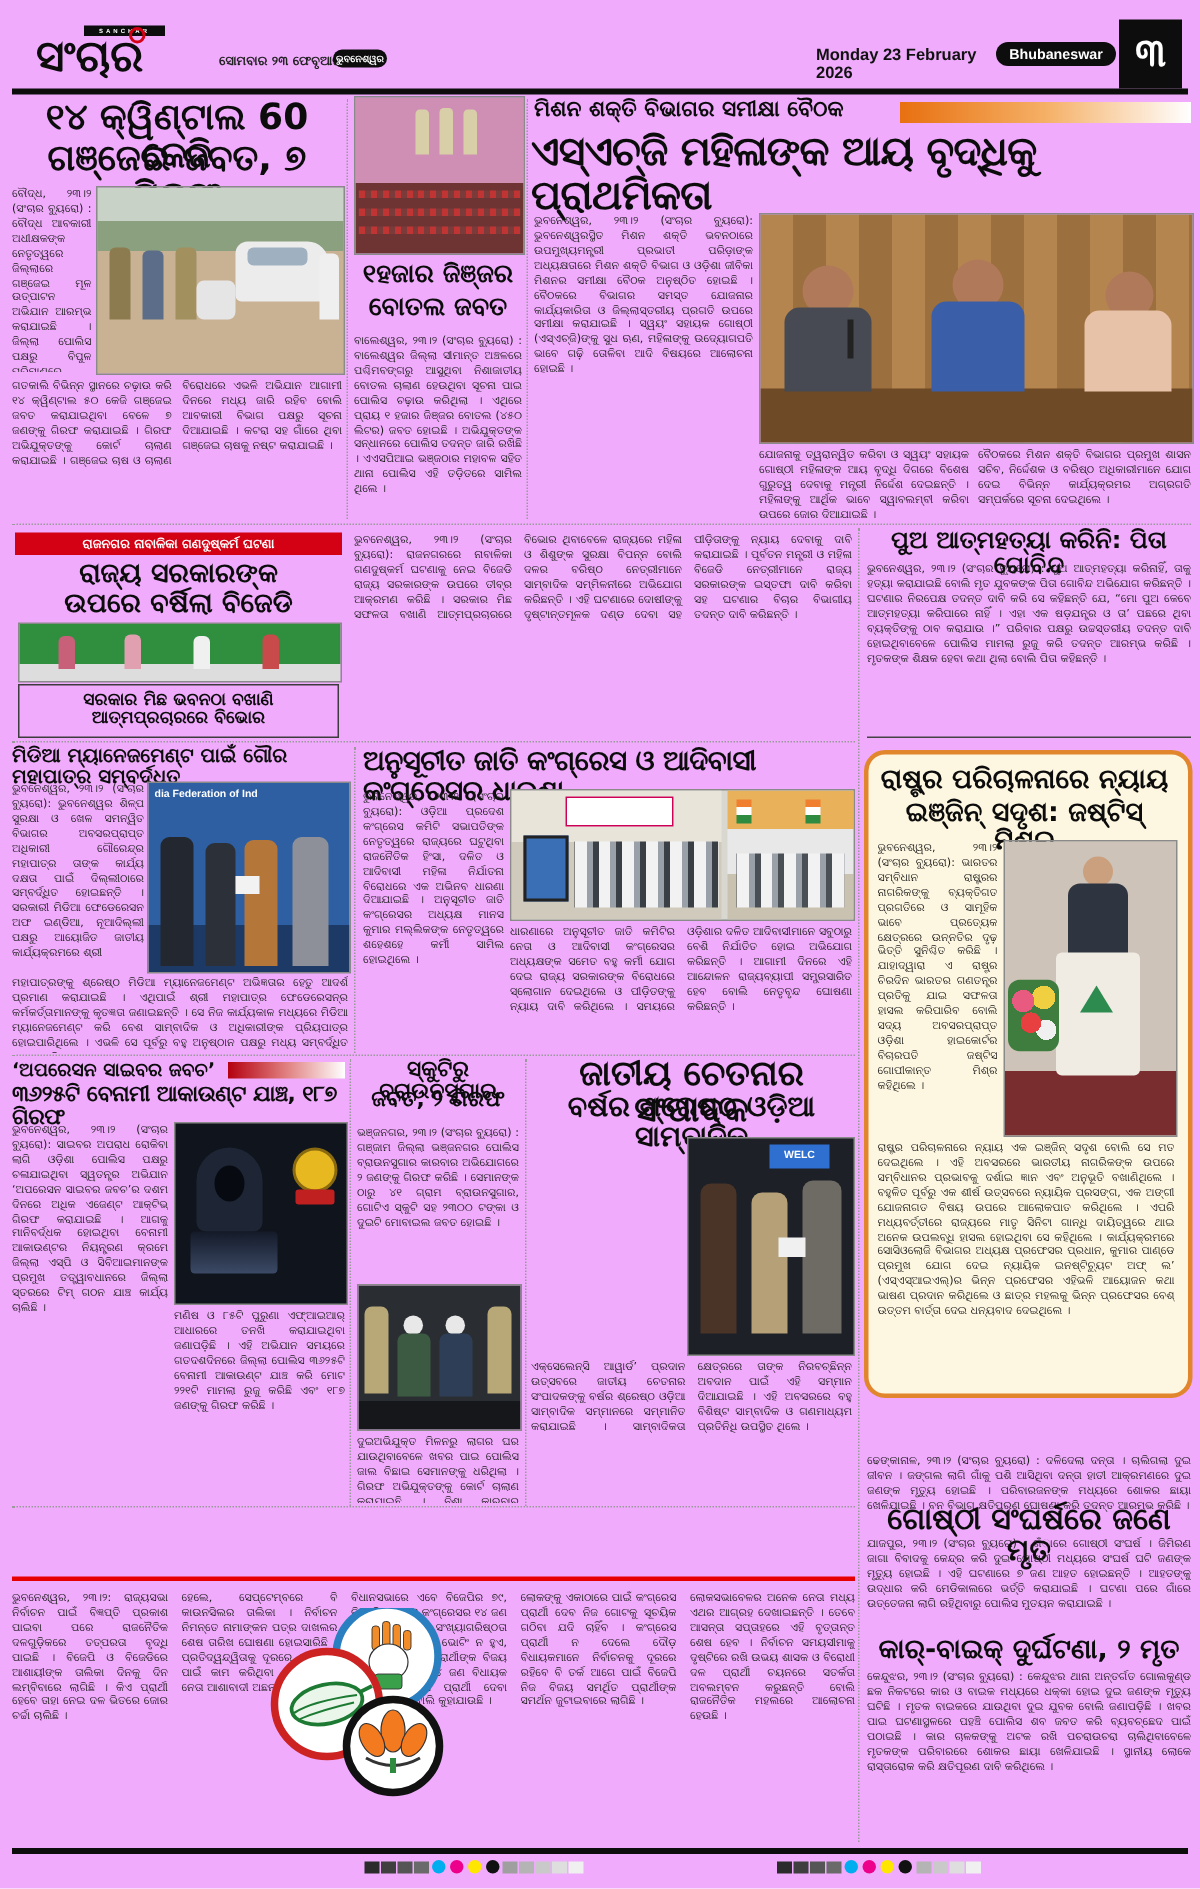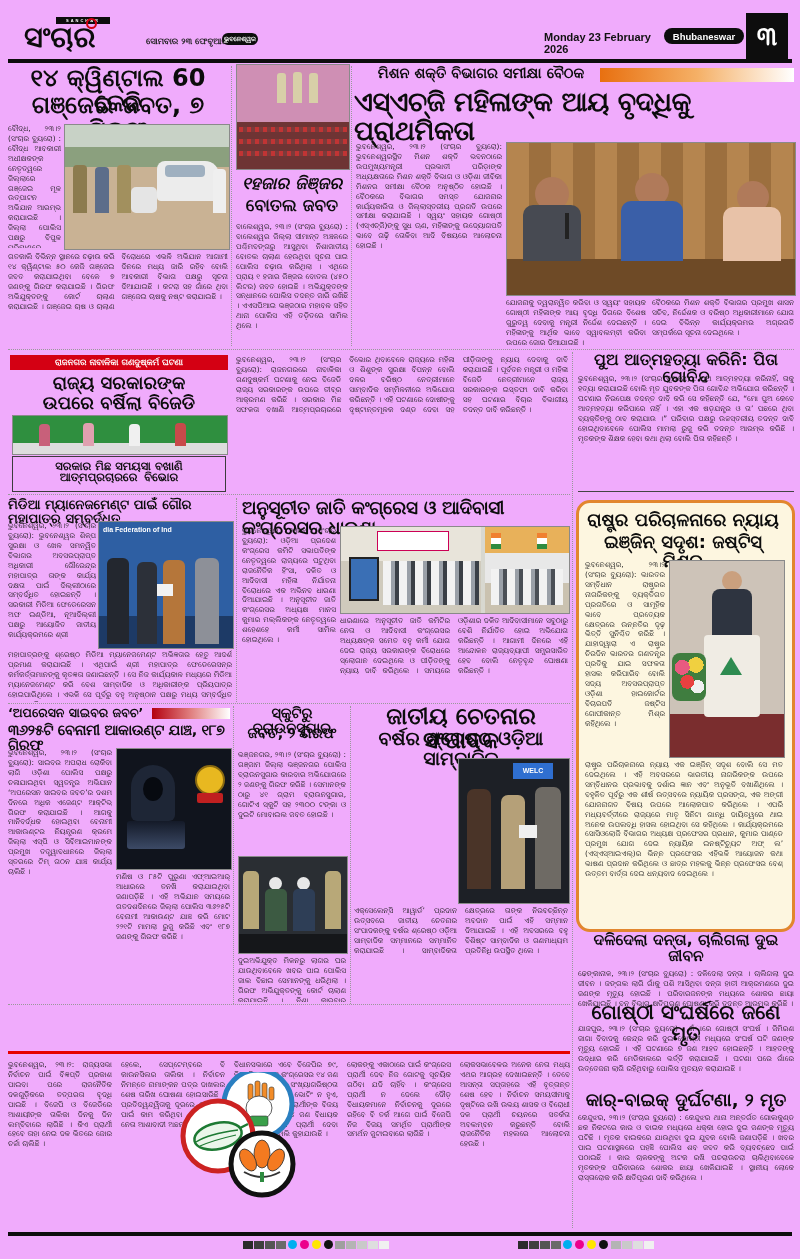--- a/index.html
+++ b/index.html
@@ -61,27 +61,27 @@
   <div class="abs vdiv" style="left:231px;top:66px;height:280px;"></div>
 
   <div class="abs photo" style="left:236px;top:64px;width:112px;height:104px;background:linear-gradient(to bottom,#cf8fb4 0 55%,#6e3434 55% 100%);">
     <div class="abs" style="left:40px;top:8px;width:9px;height:30px;background:#d8cfa8;border-radius:3px 3px 0 0;"></div>
     <div class="abs" style="left:56px;top:7px;width:9px;height:31px;background:#d8cfa8;border-radius:3px 3px 0 0;"></div>
     <div class="abs" style="left:72px;top:8px;width:9px;height:30px;background:#d8cfa8;border-radius:3px 3px 0 0;"></div>
     <div class="abs" style="left:2px;top:62px;width:108px;height:5px;background:repeating-linear-gradient(90deg,#c03434 0 4px,#7a3b3b 4px 8px);"></div>
     <div class="abs" style="left:2px;top:74px;width:108px;height:5px;background:repeating-linear-gradient(90deg,#c03434 0 4px,#7a3b3b 4px 8px);"></div>
     <div class="abs" style="left:2px;top:86px;width:108px;height:5px;background:repeating-linear-gradient(90deg,#c03434 0 4px,#7a3b3b 4px 8px);"></div>
   </div>
-  <div class="abs hl ctr" style="left:236px;top:174px;width:112px;font-size:17px;font-style:italic;">୧ହଜାର ଜିଞ୍ଜର</div>
+  <div class="abs hl ctr" style="left:236px;top:174px;width:112px;font-size:17px;">୧ହଜାର ଜିଞ୍ଜର</div>
   <div class="abs hl ctr" style="left:236px;top:196px;width:112px;font-size:17px;">ବୋତଲ ଜବତ</div>
   <div class="abs bt" style="left:236px;top:222px;width:112px;height:124px;">ବାଲେଶ୍ୱର, ୨୩।୨ (ସଂଚାର ବ୍ୟୁରୋ) : ବାଲେଶ୍ୱର ଜିଲ୍ଲା ସୀମାନ୍ତ ଅଞ୍ଚଳରେ ପଶ୍ଚିମବଙ୍ଗରୁ ଆସୁଥିବା ନିଶାଜାତୀୟ ବୋତଲ ଚାଲାଣ ହେଉଥିବା ସୂଚନା ପାଇ ପୋଲିସ ଚଢ଼ାଉ କରିଥିଲା । ଏଥିରେ ପ୍ରାୟ ୧ ହଜାର ଜିଞ୍ଜର ବୋତଲ (୪୫୦ ଲିଟର) ଜବତ ହୋଇଛି । ଅଭିଯୁକ୍ତଙ୍କ ସନ୍ଧାନରେ ପୋଲିସ ତଦନ୍ତ ଜାରି ରଖିଛି । ଏଏସପିଆଇ ଭଞ୍ଜଠାର ମହାବଳ ସହିତ ଥାନା ପୋଲିସ ଏହି ତଡ଼ିତରେ ସାମିଲ ଥିଲେ ।</div>
 
   <div class="abs vdiv" style="left:351px;top:66px;height:280px;"></div>
 
-  <div class="abs hl" style="left:356px;top:66px;width:250px;font-size:14.5px;text-align:center;">ମିଶନ ଶକ୍ତି ବିଭାଗର ସମୀକ୍ଷା ବୈଠକ</div>
+  <div class="abs hl" style="left:356px;top:66px;width:250px;font-size:14.5px;">ମିଶନ ଶକ୍ତି ବିଭାଗର ସମୀକ୍ଷା ବୈଠକ</div>
   <div class="abs kickorange" style="left:600px;top:68px;width:194px;height:14px;"></div>
   <div class="abs hl" style="left:354px;top:88px;width:442px;font-size:27px;letter-spacing:-0.5px;">ଏସ୍‌ଏଚ୍‌ଜି ମହିଳାଙ୍କ ଆୟ ବୃଦ୍ଧିକୁ ପ୍ରାଥମିକତା</div>
   <div class="abs bt" style="left:356px;top:142px;width:146px;height:204px;">ଭୁବନେଶ୍ୱର, ୨୩।୨ (ସଂଚାର ବ୍ୟୁରୋ): ଭୁବନେଶ୍ୱରସ୍ଥିତ ମିଶନ ଶକ୍ତି ଭବନଠାରେ ଉପମୁଖ୍ୟମନ୍ତ୍ରୀ ପ୍ରଭାତୀ ପରିଡ଼ାଙ୍କ ଅଧ୍ୟକ୍ଷତାରେ ମିଶନ ଶକ୍ତି ବିଭାଗ ଓ ଓଡ଼ିଶା ଜୀବିକା ମିଶନର ସମୀକ୍ଷା ବୈଠକ ଅନୁଷ୍ଠିତ ହୋଇଛି । ବୈଠକରେ ବିଭାଗର ସମସ୍ତ ଯୋଜନାର କାର୍ଯ୍ୟକାରିତା ଓ ଜିଲ୍ଲାସ୍ତରୀୟ ପ୍ରଗତି ଉପରେ ସମୀକ୍ଷା କରାଯାଇଛି । ସ୍ୱୟଂ ସହାୟକ ଗୋଷ୍ଠୀ (ଏସ୍‌ଏଚ୍‌ଜି)ଙ୍କୁ ସୁଧ ଋଣ, ମହିଳାଙ୍କୁ ଉଦ୍ୟୋଗପତି ଭାବେ ଗଢ଼ି ତୋଳିବା ଆଦି ବିଷୟରେ ଆଲୋଚନା ହୋଇଛି ।</div>
   <div class="abs photo" style="left:506px;top:142px;width:288px;height:152px;background:repeating-linear-gradient(90deg,#b5854f 0 22px,#9c6f3e 22px 44px);">
     <div class="abs" style="left:0;top:116px;width:288px;height:36px;background:#6e4a26;"></div>
     <div class="abs" style="left:28px;top:34px;width:34px;height:34px;background:#b07a5a;border-radius:50%;"></div>
     <div class="abs" style="left:16px;top:62px;width:58px;height:56px;background:#474a52;border-radius:10px 10px 0 0;"></div>
     <div class="abs" style="left:128px;top:30px;width:34px;height:34px;background:#b07a5a;border-radius:50%;"></div>
     <div class="abs" style="left:114px;top:58px;width:62px;height:60px;background:#3a5fa8;border-radius:10px 10px 0 0;"></div>
     <div class="abs" style="left:230px;top:38px;width:32px;height:32px;background:#b07a5a;border-radius:50%;"></div>
@@ -98,22 +98,22 @@
     </div>
   <div class="abs hl ctr" style="left:10px;top:393px;width:218px;font-size:18px;">ଉପରେ ବର୍ଷିଲା ବିଜେଡି</div>
   <div class="abs hl ctr" style="left:10px;top:373px;width:218px;font-size:18px;">ରାଜ୍ୟ ସରକାରଙ୍କ</div>
   <div class="abs photo" style="left:12px;top:415px;width:214px;height:38px;background:linear-gradient(to bottom,#2f8f3f 0 70%,#ddd 70% 100%);">
     <div class="abs" style="left:26px;top:8px;width:11px;height:22px;background:#c8607a;border-radius:4px 4px 0 0;"></div>
     <div class="abs" style="left:70px;top:7px;width:11px;height:23px;background:#e0a0b0;border-radius:4px 4px 0 0;"></div>
     <div class="abs" style="left:116px;top:8px;width:11px;height:22px;background:#f0f0f0;border-radius:4px 4px 0 0;"></div>
     <div class="abs" style="left:162px;top:7px;width:11px;height:23px;background:#c84a4a;border-radius:4px 4px 0 0;"></div>
   </div>
   <div class="abs boxed" style="left:12px;top:456px;width:212px;height:34px;">
-    <div class="hl ctr" style="font-size:11.5px;margin-top:3px;">ସରକାର ମିଛ ସମୟସା ବଖାଣି</div>
-    <div class="hl ctr" style="font-size:11.5px;font-family:Liberation Mono, monospace;">ଆତ୍ମପ୍ରଚାରରେ ବିଭୋର</div>
+    <div class="hl ctr" style="font-size:11.5px;margin-top:3px;">ସରକାର ମିଛ ଭବନଠା ବଖାଣି</div>
+    <div class="hl ctr" style="font-size:11.5px;">ଆତ୍ମପ୍ରଚାରରେ ବିଭୋର</div>
   </div>
   <div class="abs bt" style="left:236px;top:355px;width:332px;height:134px;column-count:3;column-gap:8px;">ଭୁବନେଶ୍ୱର, ୨୩।୨ (ସଂଚାର ବ୍ୟୁରୋ): ରାଜନଗରରେ ନାବାଳିକା ଗଣଦୁଷ୍କର୍ମ ଘଟଣାକୁ ନେଇ ବିଜେଡି ରାଜ୍ୟ ସରକାରଙ୍କ ଉପରେ ତୀବ୍ର ଆକ୍ରମଣ କରିଛି । ସରକାର ମିଛ ସଫଳତା ବଖାଣି ଆତ୍ମପ୍ରଚାରରେ ବିଭୋର ଥିବାବେଳେ ରାଜ୍ୟରେ ମହିଳା ଓ ଶିଶୁଙ୍କ ସୁରକ୍ଷା ବିପନ୍ନ ବୋଲି ଦଳର ବରିଷ୍ଠ ନେତ୍ରୀମାନେ ସାମ୍ବାଦିକ ସମ୍ମିଳନୀରେ ଅଭିଯୋଗ କରିଛନ୍ତି । ଏହି ଘଟଣାରେ ଦୋଷୀଙ୍କୁ ଦୃଷ୍ଟାନ୍ତମୂଳକ ଦଣ୍ଡ ଦେବା ସହ ପୀଡ଼ିତାଙ୍କୁ ନ୍ୟାୟ ଦେବାକୁ ଦାବି କରାଯାଇଛି । ପୂର୍ବତନ ମନ୍ତ୍ରୀ ଓ ମହିଳା ବିଜେଡି ନେତ୍ରୀମାନେ ରାଜ୍ୟ ସରକାରଙ୍କ ଇସ୍ତଫା ଦାବି କରିବା ସହ ଘଟଣାର ବିଚାର ବିଭାଗୀୟ ତଦନ୍ତ ଦାବି କରିଛନ୍ତି ।</div>
 
   <div class="abs vdiv" style="left:572px;top:352px;height:876px;"></div>
 
   <div class="abs hl ctr" style="left:578px;top:352px;width:216px;font-size:16px;">ପୁଅ ଆତ୍ମହତ୍ୟା କରିନି: ପିତା ଗୋବିନ୍ଦ</div>
   <div class="abs bt" style="left:578px;top:374px;width:216px;height:112px;">ଭୁବନେଶ୍ୱର, ୨୩।୨ (ସଂଚାର ବ୍ୟୁରୋ) : ପୁଅ ଆତ୍ମହତ୍ୟା କରିନାହିଁ, ତାକୁ ହତ୍ୟା କରାଯାଇଛି ବୋଲି ମୃତ ଯୁବକଙ୍କ ପିତା ଗୋବିନ୍ଦ ଅଭିଯୋଗ କରିଛନ୍ତି । ଘଟଣାର ନିରପେକ୍ଷ ତଦନ୍ତ ଦାବି କରି ସେ କହିଛନ୍ତି ଯେ, “ମୋ ପୁଅ କେବେ ଆତ୍ମହତ୍ୟା କରିପାରେ ନାହିଁ । ଏହା ଏକ ଷଡ଼ଯନ୍ତ୍ର ଓ ତା’ ପଛରେ ଥିବା ବ୍ୟକ୍ତିଙ୍କୁ ଠାବ କରାଯାଉ ।” ପରିବାର ପକ୍ଷରୁ ଉଚ୍ଚସ୍ତରୀୟ ତଦନ୍ତ ଦାବି ହୋଇଥିବାବେଳେ ପୋଲିସ ମାମଲା ରୁଜୁ କରି ତଦନ୍ତ ଆରମ୍ଭ କରିଛି । ମୃତକଙ୍କ ଶିକ୍ଷକ ହେବା କଥା ଥିଲା ବୋଲି ପିତା କହିଛନ୍ତି ।</div>
   <div class="abs srule" style="left:578px;top:491px;width:216px;"></div>
 
   <div class="abs hdiv" style="left:8px;top:494px;width:562px;"></div>
@@ -195,21 +195,20 @@
   <div class="abs hl ctr" style="left:354px;top:728px;width:214px;font-size:19px;">ବର୍ଷର ଶ୍ରେଷ୍ଠ ଓଡ଼ିଆ ସାମ୍ବାଦିକ</div>
   <div class="abs photo" style="left:458px;top:758px;width:110px;height:144px;background:#1d2026;">
     <div class="abs" style="left:54px;top:4px;width:40px;height:16px;background:#2f6fd0;color:#fff;font-size:7px;font-weight:bold;text-align:center;line-height:16px;"><span>WELC</span></div>
     <div class="abs" style="left:8px;top:30px;width:24px;height:100px;background:#4a3428;border-radius:7px 7px 0 0;"></div>
     <div class="abs" style="left:42px;top:36px;width:24px;height:94px;background:#b5a078;border-radius:7px 7px 0 0;"></div>
     <div class="abs" style="left:76px;top:28px;width:26px;height:102px;background:#6e6a64;border-radius:7px 7px 0 0;"></div>
     <div class="abs" style="left:60px;top:66px;width:18px;height:13px;background:#f0f0f0;"></div>
   </div>
   <div class="abs bt" style="left:354px;top:906px;width:214px;height:96px;column-count:2;column-gap:8px;">ଏକ୍ସେଲେନ୍ସି ଆୱାର୍ଡ’ ପ୍ରଦାନ ଉତ୍ସବରେ ଜାତୀୟ ଚେତନାର ସଂପାଦକଙ୍କୁ ବର୍ଷର ଶ୍ରେଷ୍ଠ ଓଡ଼ିଆ ସାମ୍ବାଦିକ ସମ୍ମାନରେ ସମ୍ମାନିତ କରାଯାଇଛି । ସାମ୍ବାଦିକତା କ୍ଷେତ୍ରରେ ତାଙ୍କ ନିରବଚ୍ଛିନ୍ନ ଅବଦାନ ପାଇଁ ଏହି ସମ୍ମାନ ଦିଆଯାଇଛି । ଏହି ଅବସରରେ ବହୁ ବିଶିଷ୍ଟ ସାମ୍ବାଦିକ ଓ ଗଣମାଧ୍ୟମ ପ୍ରତିନିଧି ଉପସ୍ଥିତ ଥିଲେ ।</div>
 
-  <div class="abs hl ctr" style="left:578px;top:932px;width:216px;font-size:15.5px;">ଦଳିଦେଲା ଦନ୍ତା, ଚାଲିଗଲା ଦୁଇ ଜୀବନ</div>
   <div class="abs bt" style="left:578px;top:969px;width:216px;height:46px;">ଢେଙ୍କାନାଳ, ୨୩।୨ (ସଂଚାର ବ୍ୟୁରୋ) : ଦଳିଦେଲା ଦନ୍ତା । ଚାଲିଗଲା ଦୁଇ ଜୀବନ । ଜଙ୍ଗଲ ଲାଗି ଗାଁକୁ ପଶି ଆସିଥିବା ଦନ୍ତା ହାତୀ ଆକ୍ରମଣରେ ଦୁଇ ଜଣଙ୍କ ମୃତ୍ୟୁ ହୋଇଛି । ପରିବାରଜନଙ୍କ ମଧ୍ୟରେ ଶୋକର ଛାୟା ଖେଳିଯାଇଛି । ବନ ବିଭାଗ କ୍ଷତିପୂରଣ ଘୋଷଣା କରି ତଦନ୍ତ ଆରମ୍ଭ କରିଛି ।</div>
   <div class="abs hl ctr" style="left:578px;top:1002px;width:216px;font-size:20px;">ଗୋଷ୍ଠୀ ସଂଘର୍ଷରେ ଜଣେ ମୃତ</div>
   <div class="abs bt" style="left:578px;top:1024px;width:216px;height:62px;">ଯାଜପୁର, ୨୩।୨ (ସଂଚାର ବ୍ୟୁରୋ) : ଗଁାରେ ଗୋଷ୍ଠୀ ସଂଘର୍ଷ । ଜିମିରଣ ଜାଗା ବିବାଦକୁ କେନ୍ଦ୍ର କରି ଦୁଇ ଗୋଷ୍ଠୀ ମଧ୍ୟରେ ସଂଘର୍ଷ ଘଟି ଜଣଙ୍କ ମୃତ୍ୟୁ ହୋଇଛି । ଏହି ଘଟଣାରେ ୭ ଜଣ ଆହତ ହୋଇଛନ୍ତି । ଆହତଙ୍କୁ ଉଦ୍ଧାର କରି ମେଡିକାଲରେ ଭର୍ତ୍ତି କରାଯାଇଛି । ଘଟଣା ପରେ ଗାଁରେ ଉତ୍ତେଜନା ଲାଗି ରହିଥିବାରୁ ପୋଲିସ ମୁତୟନ କରାଯାଇଛି ।</div>
   <div class="abs hl ctr" style="left:578px;top:1090px;width:216px;font-size:18px;">କାର୍‌-ବାଇକ୍‌ ଦୁର୍ଘଟଣା, ୨ ମୃତ</div>
   <div class="abs bt" style="left:578px;top:1113px;width:216px;height:115px;">କେନ୍ଦୁଝର, ୨୩।୨ (ସଂଚାର ବ୍ୟୁରୋ) : କେନ୍ଦୁଝର ଥାନା ଅନ୍ତର୍ଗତ ଗୋଲକୁଣ୍ଡ ଛକ ନିକଟରେ କାର ଓ ବାଇକ ମଧ୍ୟରେ ଧକ୍କା ହୋଇ ଦୁଇ ଜଣଙ୍କ ମୃତ୍ୟୁ ଘଟିଛି । ମୃତକ ବାଇକରେ ଯାଉଥିବା ଦୁଇ ଯୁବକ ବୋଲି ଜଣାପଡ଼ିଛି । ଖବର ପାଇ ଘଟଣାସ୍ଥଳରେ ପହଞ୍ଚି ପୋଲିସ ଶବ ଜବତ କରି ବ୍ୟବଚ୍ଛେଦ ପାଇଁ ପଠାଇଛି । କାର ଚାଳକଙ୍କୁ ଅଟକ ରଖି ପଚରାଉଚରା ଚାଲିଥିବାବେଳେ ମୃତକଙ୍କ ପରିବାରରେ ଶୋକର ଛାୟା ଖେଳିଯାଇଛି । ସ୍ଥାନୀୟ ଲୋକେ ରାସ୍ତାରୋକ କରି କ୍ଷତିପୂରଣ ଦାବି କରିଥିଲେ ।</div>
 
   <div class="abs hdiv" style="left:8px;top:1004px;width:562px;"></div>
   <div class="abs" style="left:8px;top:1051px;width:562px;height:3px;background:#e60000;"></div>
   <div class="abs bt" style="left:8px;top:1060px;width:104px;height:168px;">ଭୁବନେଶ୍ୱର, ୨୩।୨: ରାଜ୍ୟସଭା ନିର୍ବାଚନ ପାଇଁ ବିଜ୍ଞପ୍ତି ପ୍ରକାଶ ପାଇବା ପରେ ରାଜନୈତିକ ଦଳଗୁଡ଼ିକରେ ତତ୍ପରତା ବୃଦ୍ଧି ପାଇଛି । ବିଜେପି ଓ ବିଜେଡିରେ ଆଶାୟୀଙ୍କ ତାଲିକା ଦିନକୁ ଦିନ ଲମ୍ବିବାରେ ଲାଗିଛି । କିଏ ପ୍ରାର୍ଥୀ ହେବେ ତାହା ନେଇ ଦଳ ଭିତରେ ଜୋର ଚର୍ଚ୍ଚା ଚାଲିଛି ।</div>
   <div class="abs bt" style="left:121px;top:1060px;width:104px;height:168px;">ହେଲେ, ସେପ୍ଟେମ୍ବରେ ବି କାଉନସିଲର ତାଲିକା । ନିର୍ବାଚନ ନିମନ୍ତେ ନାମାଙ୍କନ ପତ୍ର ଦାଖଲର ଶେଷ ତାରିଖ ଘୋଷଣା ହୋଇସାରିଛି । ପ୍ରତିଦ୍ୱନ୍ଦ୍ୱିତାକୁ ଦୂରରେ ରଖି ଦଳ ପାଇଁ କାମ କରିଥିବା ବହୁ ବରିଷ୍ଠ ନେତା ଆଶାବାଦୀ ଅଛନ୍ତି ।</div>

